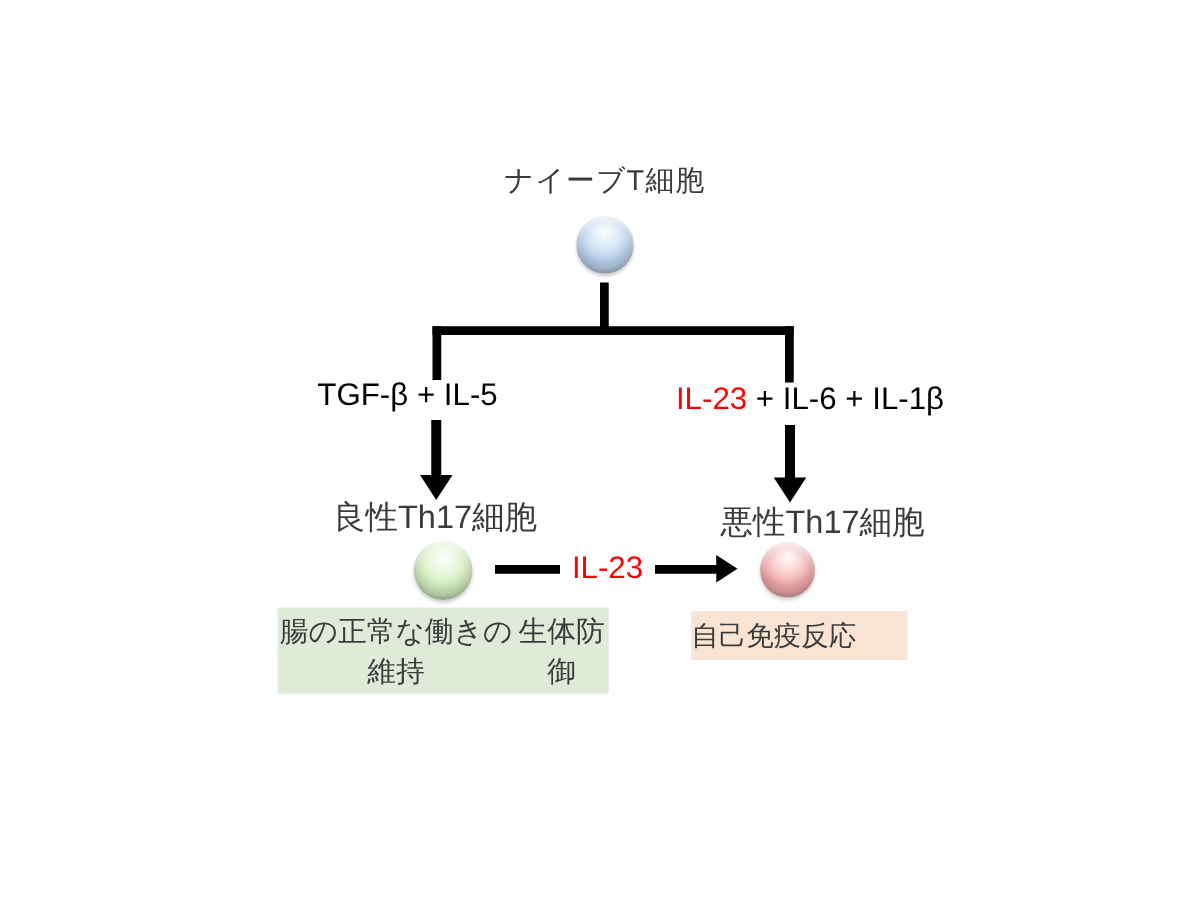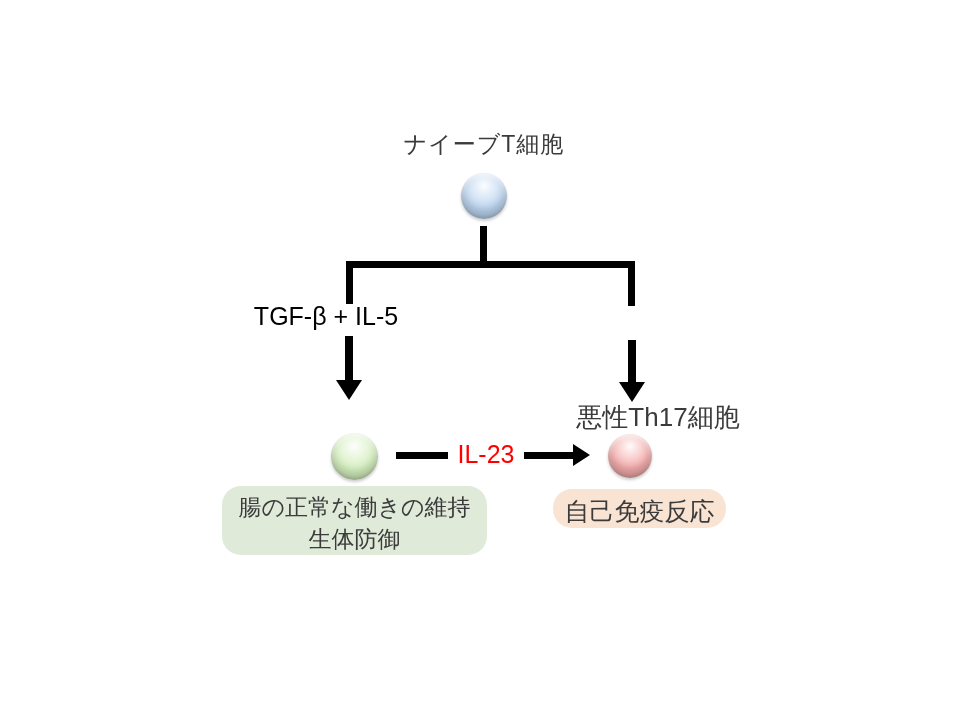--- a/index.html
+++ b/index.html
@@ -37,48 +37,50 @@
   .sphere{
     position:absolute;border-radius:50%;
     background:radial-gradient(circle at 50% 28%, rgba(255,255,255,0.95), rgba(255,255,255,0) 58%), var(--c,#ccc);
     box-shadow:inset 0 -7px 10px rgba(0,0,0,0.22), inset 0 -2px 3px rgba(0,0,0,0.12),
                inset 0 2px 4px rgba(255,255,255,0.85), 0 2px 3px rgba(0,0,0,0.2);
   }
   #sphere-naive{--c:var(--naive-cell,#bdd5f0);left:461px;top:173px;width:46px;height:46px;}
   #sphere-benign{--c:var(--benign-cell,#d5efbf);left:331px;top:433px;width:47px;height:47px;}
   #sphere-malignant{--c:var(--malignant-cell,#f5acac);left:608px;top:434px;width:44px;height:44px;}
   .box{
-    position:absolute;display:flex;flex-direction:column;align-items:center;justify-content:flex-end;
-    color:var(--label-text,#3b3b3b);text-align:center;border-radius:19px;
+    position:absolute;display:flex;flex-direction:row;align-items:center;justify-content:flex-start;
+    color:var(--label-text,#3b3b3b);text-align:center;
   }
   #box-benign{left:222px;top:486px;width:265px;height:69px;background:var(--benign-box-bg,#dfead9);
     font-size:23px;line-height:32px;}
   #box-malignant{left:553px;top:489px;width:173px;height:39px;background:var(--malignant-box-bg,#f9e4d4);
-    font-size:25px;}
+    font-size:22px;}
 </style>
 </head>
 <body>
 
 <div class="canvas">
 
   <div class="lbl title">ナイーブT細胞</div>
   <div class="sphere" id="sphere-naive"></div>
 
   <div class="bar" id="stem"></div>
   <div class="bar" id="hbar"></div>
   <div class="bar" id="stub-l"></div>
   <div class="bar" id="stub-r"></div>
 
   <div class="lbl cyt" id="cyt-left">TGF-β + IL-5</div>
+  <div class="lbl cyt" id="cyt-right"><span class="red">IL-23</span><span> + IL-6 + IL-1β</span></div>
 
   <div class="bar" id="arrow-l-shaft"></div>
   <div class="tri-down" id="arrow-l-head"></div>
   <div class="bar" id="arrow-r-shaft"></div>
   <div class="tri-down" id="arrow-r-head"></div>
 
+  <div class="lbl cell-lbl" id="lbl-benign">良性Th17細胞</div>
   <div class="lbl cell-lbl" id="lbl-malignant">悪性Th17細胞</div>
   <div class="sphere" id="sphere-benign"></div>
   <div class="sphere" id="sphere-malignant"></div>
 
   <div class="bar" id="conv-line"></div>
   <div class="lbl red" id="conv-label">IL-23</div>
   <div class="bar" id="conv-shaft"></div>
   <div class="tri-right" id="conv-head"></div>
 
   <div class="box" id="box-benign">

